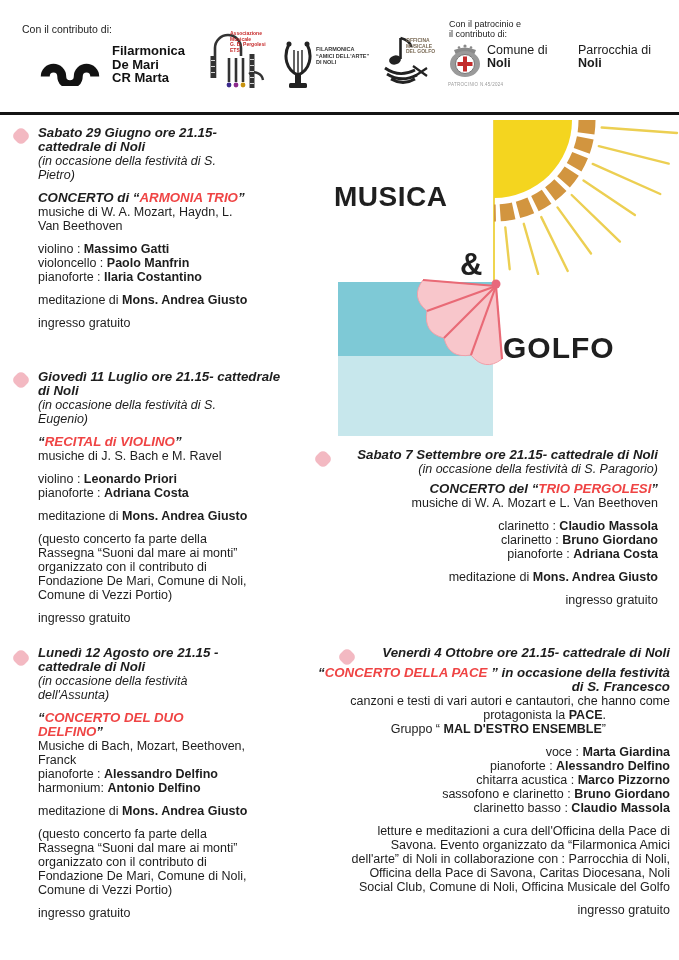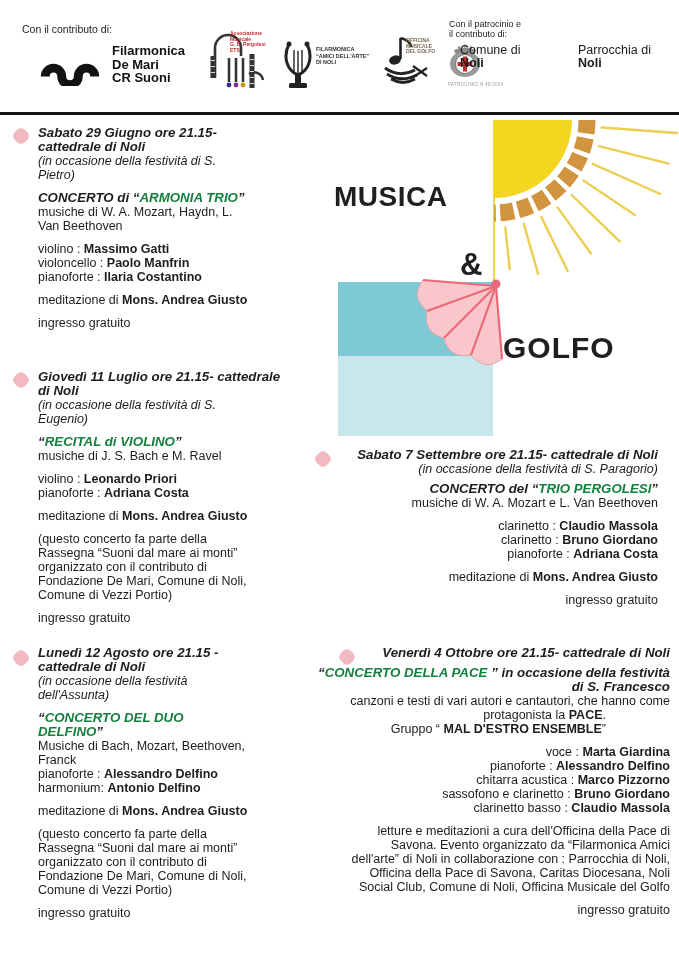--- a/index.html
+++ b/index.html
@@ -20,40 +20,40 @@
   .art-title{position:absolute;font-weight:700;color:#1f1f1f;letter-spacing:.5px;}
   
   .block{position:absolute;width:280px;}
   .block.right{text-align:right;}
   .line{line-height:14px;min-height:14px;font-size:12.5px;white-space:nowrap;}
   .lt{font-size:13.3px;font-weight:700;font-style:italic;}
   .li{font-size:12.5px;font-style:italic;}
   .lb{}
   .sp{height:9px;min-height:9px;}
   .sp2{height:6px;min-height:6px;}
-  .pk{color:#15803d;}
+  .pk{color:#ef4444;}
   .bd{font-weight:700;}
   .ctr{padding-right:64px;}
   .bullet{position:absolute;width:14px;height:14px;background:#f3b9c2;border-radius:35%;
           transform:rotate(45deg);}
 </style>
 </head>
 <body>
 
 <div class="page">
 
   <div class="abs lbl-small" style="left:22px;top:23px;">Con il contributo di:</div>
 
   <svg class="abs" style="left:28px;top:42px;" width="84" height="44" viewBox="0 0 84 64">
     <path d="M6,50 a12,12 0 0 1 24,0 a12,12 0 0 0 24,0 a12,12 0 0 1 24,0" fill="none" stroke="#121212" stroke-width="13"></path>
   </svg>
   <div class="abs fond-name" style="left:112px;top:44px;">
     <div>Filarmonica</div>
     <div>De Mari</div>
-    <div>CR Suoni</div>
+    <div>CR Marta</div>
   </div>
 
   <svg class="abs" style="left:203px;top:26px;" width="64" height="66" viewBox="0 0 64 66">
     <path d="M12,52 V22 A13,13 0 0 1 38,22 V30" fill="none" stroke="#333" stroke-width="2.6"></path>
     <line x1="10" y1="30" x2="10" y2="52" stroke="#333" stroke-width="5"></line>
     <line x1="10" y1="34" x2="10" y2="34.8" stroke="#fff" stroke-width="4"></line>
     <line x1="10" y1="40" x2="10" y2="40.8" stroke="#fff" stroke-width="4"></line>
     <line x1="10" y1="46" x2="10" y2="46.8" stroke="#fff" stroke-width="4"></line>
     <line x1="26" y1="32" x2="26" y2="56" stroke="#333" stroke-width="2.6"></line>
     <line x1="33" y1="32" x2="33" y2="56" stroke="#333" stroke-width="2.6"></line>
@@ -112,21 +112,21 @@
   <svg class="abs" style="left:448px;top:40px;" width="34" height="40" viewBox="0 0 34 40">
     <circle cx="17" cy="6" r="1.6" fill="#8a8a8a"></circle>
     <circle cx="11" cy="7.5" r="1.3" fill="#8a8a8a"></circle>
     <circle cx="23" cy="7.5" r="1.3" fill="#8a8a8a"></circle>
     <path d="M6,10 q11,-5 22,0 l-2,5 q-9,-3 -18,0 Z" fill="#8a8a8a"></path>
     <ellipse cx="17" cy="24" rx="15" ry="13" fill="#9a9a9a"></ellipse>
     <circle cx="17" cy="24" r="9.5" fill="#ffffff" stroke="#777" stroke-width="1"></circle>
     <rect x="15" y="16.5" width="4" height="15" fill="#c22b2b"></rect>
     <rect x="9.5" y="22" width="15" height="4" fill="#c22b2b"></rect>
   </svg>
-  <div class="abs org-name" style="left:460px;top:44px;">
+  <div class="abs org-name" style="left:487px;top:44px;">
     <div>Comune di</div>
     <div style="font-weight:700">Noli</div>
   </div>
   <div class="abs crest-cap" style="left:448px;top:82px;">PATROCINIO N.45/2024</div>
 
   <div class="abs org-name" style="left:578px;top:44px;">
     <div>Parrocchia di</div>
     <div style="font-weight:700">Noli</div>
   </div>
 

